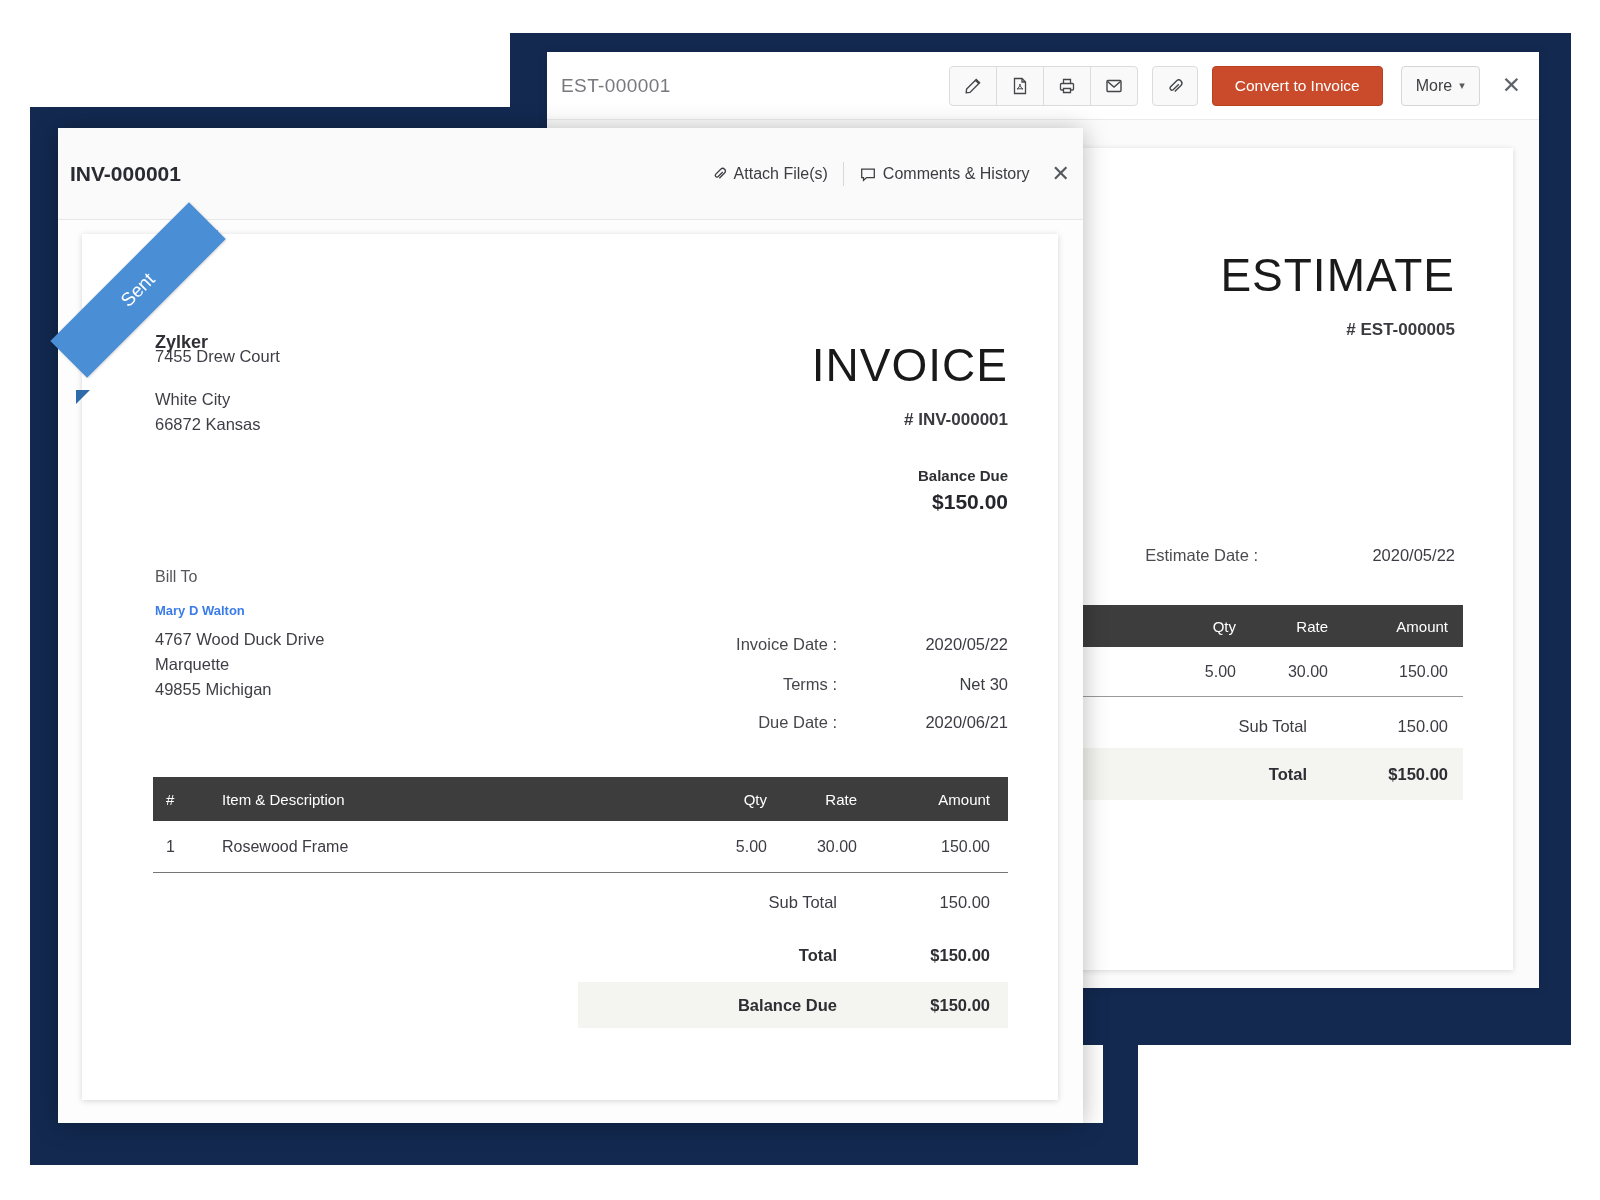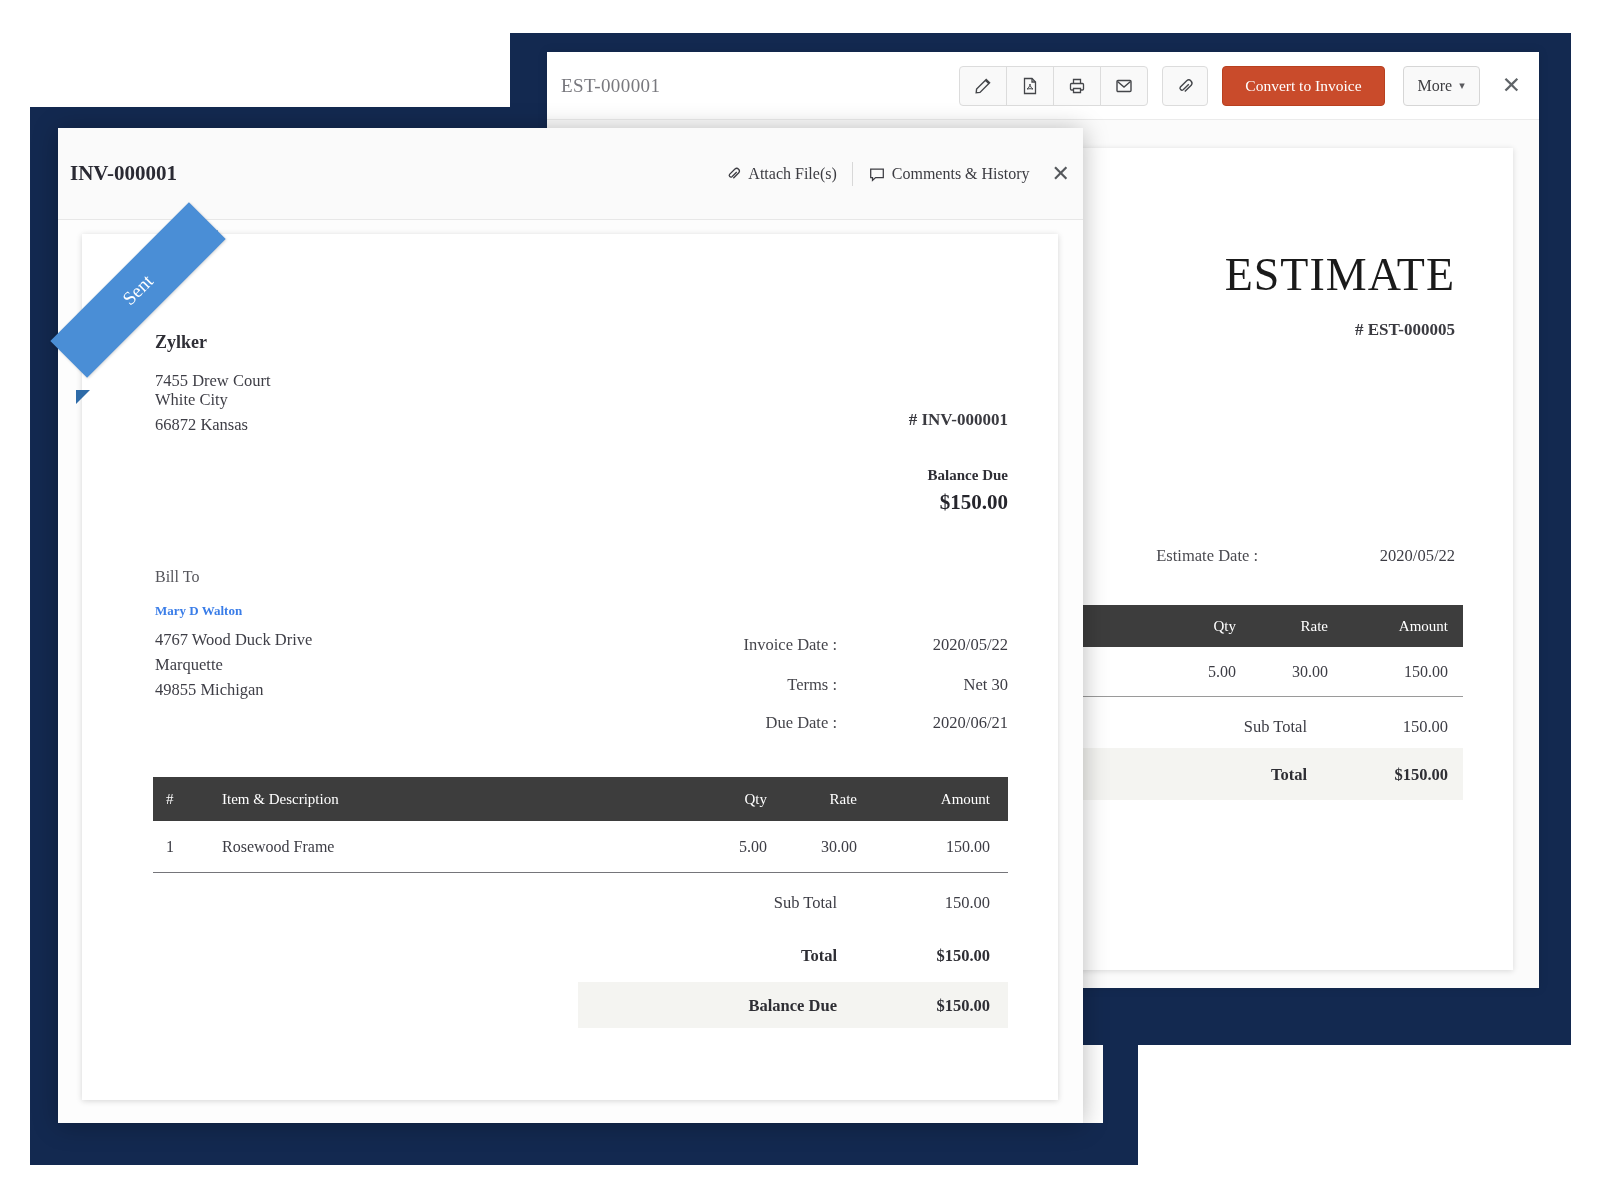--- a/index.html
+++ b/index.html
@@ -1,17 +1,17 @@
 <!DOCTYPE html>
 <html><head>
 <meta charset="utf-8">
 <style>
   html,body{margin:0;padding:0;background:#fff;}
   .stage{position:relative;width:1600px;height:1200px;background:#fff;overflow:hidden;
-         font-family:Liberation Serif, serif;color:#3c3c44;}
+         font-family:Liberation Sans, sans-serif;color:#3c3c44;}
 
   
   .est-frame{position:absolute;left:510px;top:33px;width:1061px;height:1012px;
              border-style:solid;border-color:#132950;border-width:19px 32px 57px 37px;
              box-sizing:border-box;z-index:1;}
   .inv-frame{position:absolute;left:30px;top:107px;width:1108px;height:1058px;
              border-style:solid;border-color:#132950;border-width:21px 35px 42px 28px;
              box-sizing:border-box;z-index:2;}
 
   
@@ -223,24 +223,25 @@
     <div class="inv-body">
       <div class="inv-paper"></div>
 
       <div class="fold fold-a"></div>
       <div class="fold fold-b"></div>
       <div class="ribbon">
         <span>Sent</span>
       </div>
 
       <div class="company-name">Zylker</div>
-      <div class="company-line" style="top:151px">7455 Drew Court</div>
+      <div class="company-line" style="top:127px">7455 Drew Court</div>
       <div class="company-line" style="top:170px">White City</div>
       <div class="company-line" style="top:195px">66872 Kansas</div>
 
+      <div class="inv-doc-title">INVOICE</div>
       <div class="inv-doc-number"># INV-000001</div>
       <div class="bd-label">Balance Due</div>
       <div class="bd-value">$150.00</div>
 
       <div class="bill-to">Bill To</div>
       <div class="customer-name">Mary D Walton</div>
       <div class="cust-line" style="top:410px">4767 Wood Duck Drive</div>
       <div class="cust-line" style="top:435px">Marquette</div>
       <div class="cust-line" style="top:460px">49855 Michigan</div>
 

